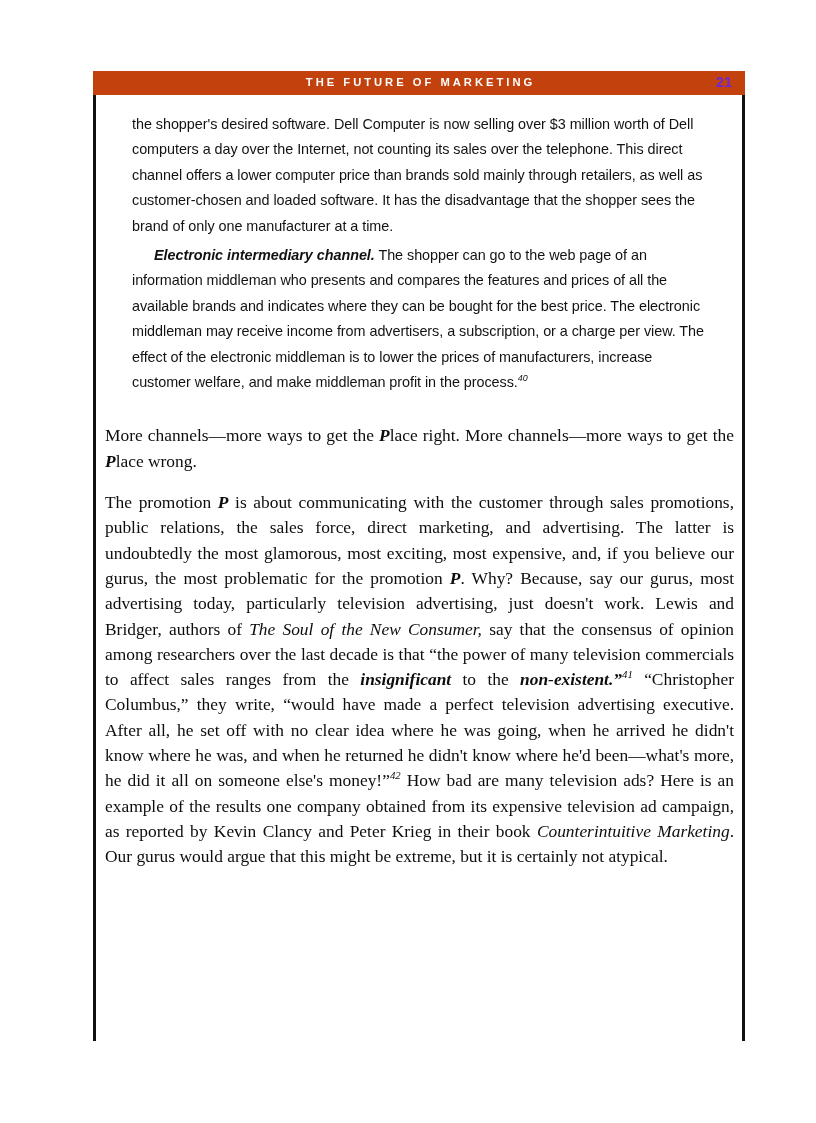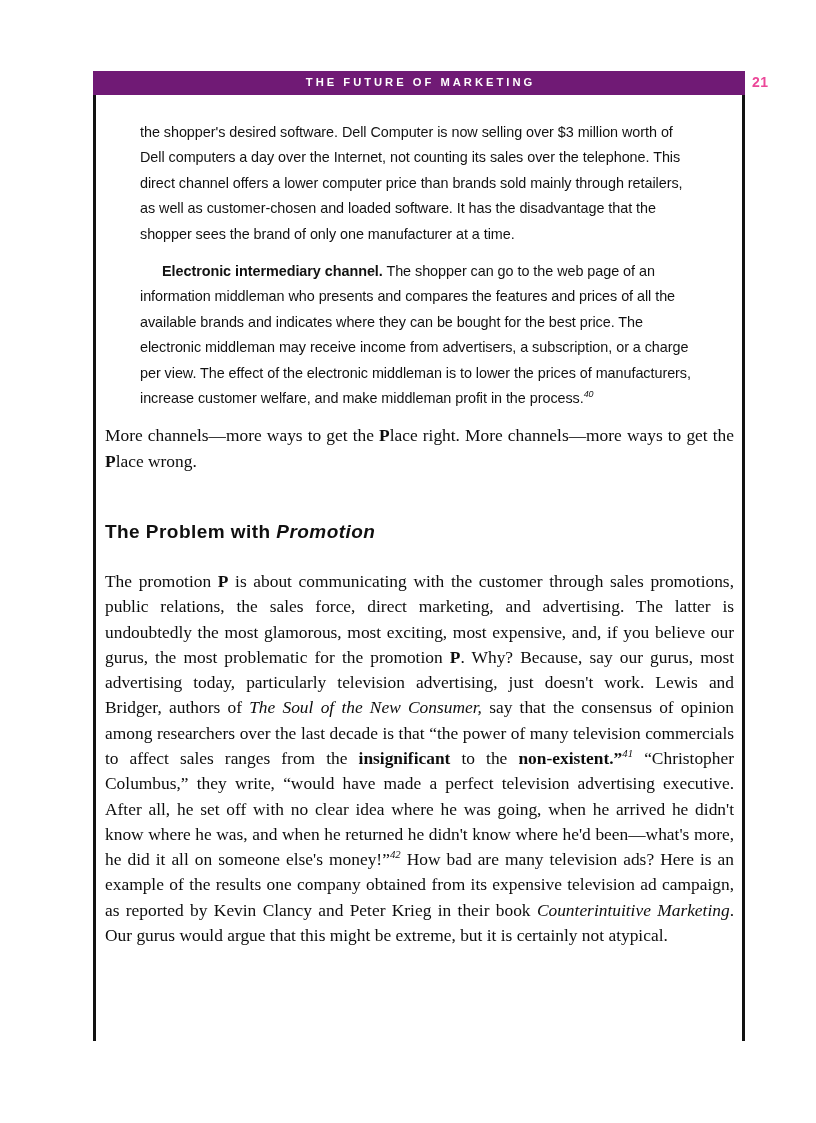--- a/index.html
+++ b/index.html
@@ -26,48 +26,48 @@
     height: 1123px;
   }
 
   
   .running-head {
     position: absolute;
     left: 93px;
     top: 71px;
     width: 652px;
     height: 24px;
-    background: #701a75;
+    background: #c2410c;
   }
   .running-head-text {
     position: absolute;
     left: 0; right: 0;
     top: 50%;
     transform: translateY(-50%);
     text-align: center;
     color: #ffffff;
     font-family: "Liberation Sans", "DejaVu Sans", sans-serif;
     font-weight: bold;
     font-size: 11.2px;
     letter-spacing: 3.0px;
     text-indent: 3.0px;
     line-height: 1;
     white-space: nowrap;
   }
 
   
   .folio {
     position: absolute;
-    left: 752px;
+    left: 716px;
     top: 75px;
     font-family: "Liberation Sans", "DejaVu Sans", sans-serif;
     font-weight: bold;
     font-size: 14px;
     letter-spacing: 0.5px;
-    color: #ec4899;
+    color: #6d28d9;
     line-height: 1;
   }
 
   
   .rule {
     position: absolute;
     top: 71px;
     width: 3px;
     height: 970px;
     background: #111111;
@@ -88,35 +88,35 @@
     font-family: "Liberation Sans", "DejaVu Sans", sans-serif;
     font-size: 14.4px;
     line-height: 25.4px;
     margin: 0 0 0 0;
     padding: 0 0 0 23px;
     width: 583px;
     text-align: left;
     letter-spacing: -0.05px;
     color: #121212;
   }
-  .extract p { margin: 12px; }
+  .extract p { margin: 4px; }
   .extract p.indented { text-indent: 22px; }
   .extract b { font-weight: bold; }
 
   
   .body-para {
     font-family: "Liberation Serif", "DejaVu Serif", serif;
     font-size: 17.4px;
     line-height: 25.3px;
     text-align: justify;
     text-justify: inter-word;
     margin: 0;
     color: #0d0d0d;
   }
-  .body-para.first-after-extract { margin-top: 12px; }
+  .body-para.first-after-extract { margin-top: 28px; }
   .body-para.after-heading { margin-top: 16px; }
 
   
   .section-heading {
     font-family: "Liberation Sans", "DejaVu Sans", sans-serif;
     font-weight: bold;
     font-size: 19px;
     letter-spacing: 0.45px;
     line-height: 1.15;
     margin: 47px 0 26px 0;
@@ -127,21 +127,21 @@
     font-weight: bold;
   }
 
   sup {
     font-size: 0.62em;
     vertical-align: super;
     line-height: 0;
     font-style: italic;
   }
 
-  b, strong { font-weight: bold; }
+  b, strong { font-weight: bold; font-style: italic; }
   i, em { font-style: italic; }
 </style>
 </head>
 <body>
 
 <div class="page">
 
   <div class="rule rule-left"></div>
   <div class="rule rule-right"></div>
 
@@ -153,18 +153,17 @@
 
   <div class="column">
 
     <div class="extract">
       <p>the shopper's desired software. Dell Computer is now selling over $3 million worth of Dell computers a day over the Internet, not counting its sales over the telephone. This direct channel offers a lower computer price than brands sold mainly through retailers, as well as customer-chosen and loaded software. It has the disadvantage that the shopper sees the brand of only one manufacturer at a time.</p>
       <p class="indented"><b>Electronic intermediary channel.</b><span> The shopper can go to the web page of an information middleman who presents and compares the features and prices of all the available brands and indicates where they can be bought for the best price. The electronic middleman may receive income from advertisers, a subscription, or a charge per view. The effect of the electronic middleman is to lower the prices of manufacturers, increase customer welfare, and make middleman profit in the process.</span><sup>40</sup></p>
     </div>
 
     <p class="body-para first-after-extract"><span>More channels—more ways to get the </span><b>P</b><span>lace right. More channels—more ways to get the </span><b>P</b><span>lace wrong.</span></p>
 
-    <h2 class="section-heading"><span>The Problem with </span><i>Promotion</i></h2>
 
     <p class="body-para after-heading"><span>The promotion </span><b>P</b><span> is about communicating with the customer through sales promotions, public relations, the sales force, direct marketing, and advertising. The latter is undoubtedly the most glamorous, most exciting, most expensive, and, if you believe our gurus, the most problematic for the promotion </span><b>P</b><span>. Why? Because, say our gurus, most advertising today, particularly television advertising, just doesn't work. Lewis and Bridger, authors of </span><i>The Soul of the New Consumer,</i><span> say that the consensus of opinion among researchers over the last decade is that “the power of many television commercials to affect sales ranges from the </span><b>insignificant</b><span> to the </span><b>non-existent.”</b><sup>41</sup><span> “Christopher Columbus,” they write, “would have made a perfect television advertising executive. After all, he set off with no clear idea where he was going, when he arrived he didn't know where he was, and when he returned he didn't know where he'd been—what's more, he did it all on someone else's money!”</span><sup>42</sup><span> How bad are many television ads? Here is an example of the results one company obtained from its expensive television ad campaign, as reported by Kevin Clancy and Peter Krieg in their book </span><i>Counterintuitive Marketing</i><span>. Our gurus would argue that this might be extreme, but it is certainly not atypical.</span></p>
 
   </div>
 </div>
 
 </body></html>

